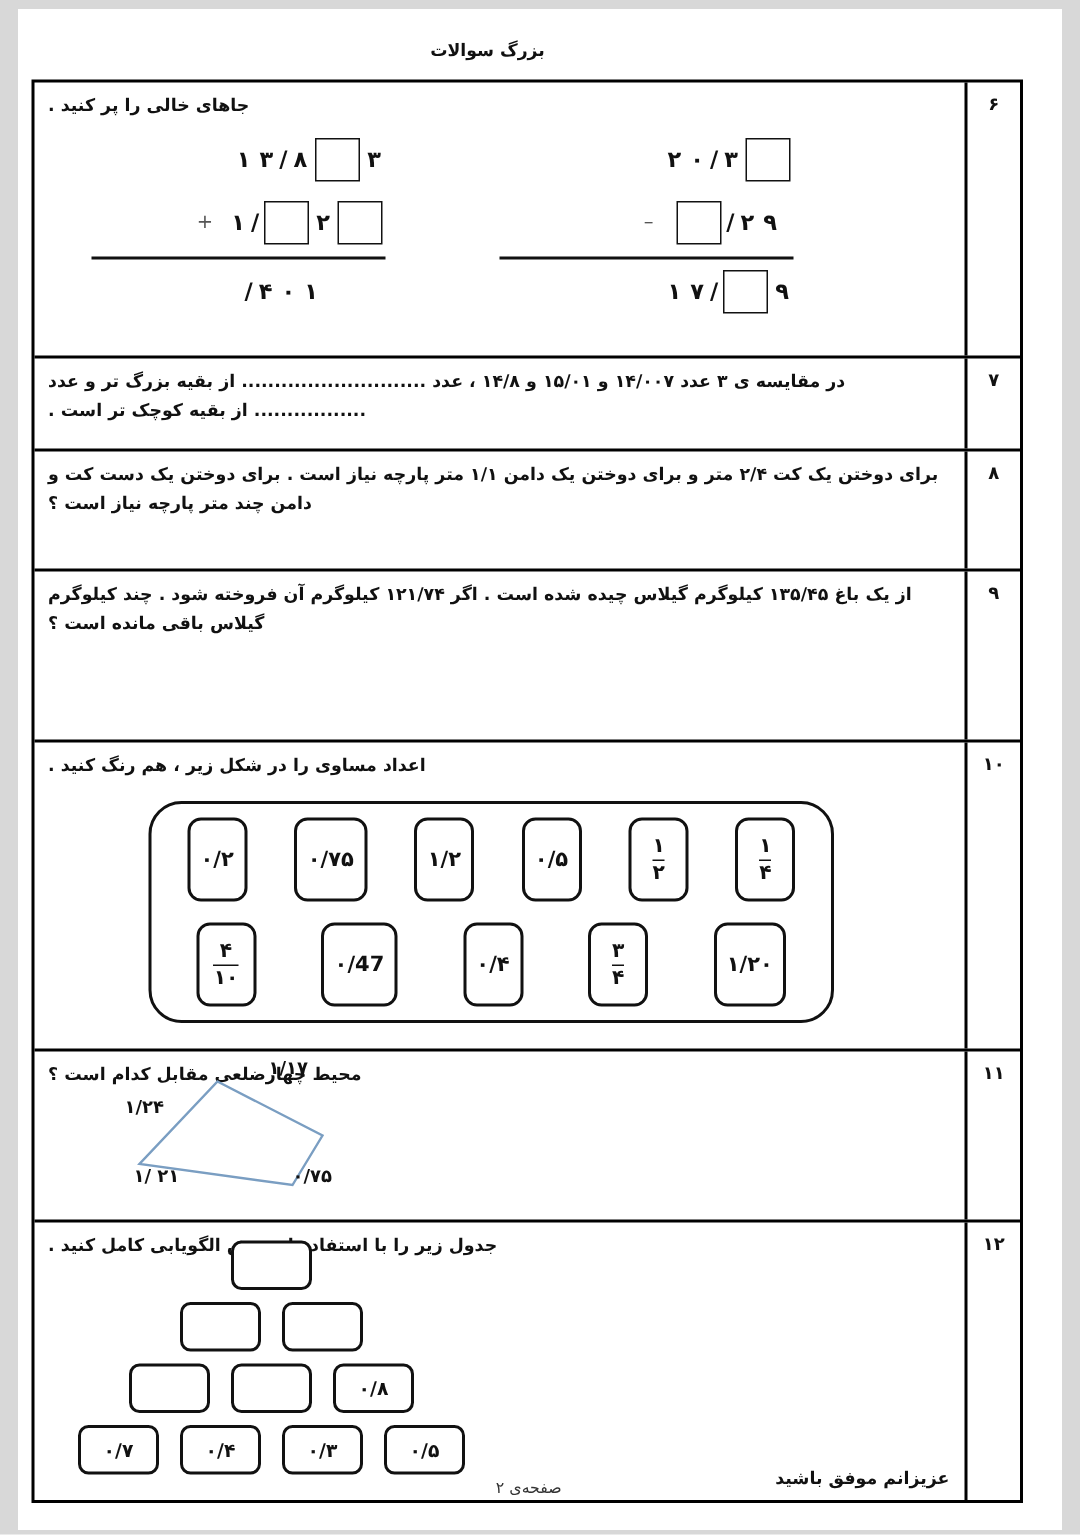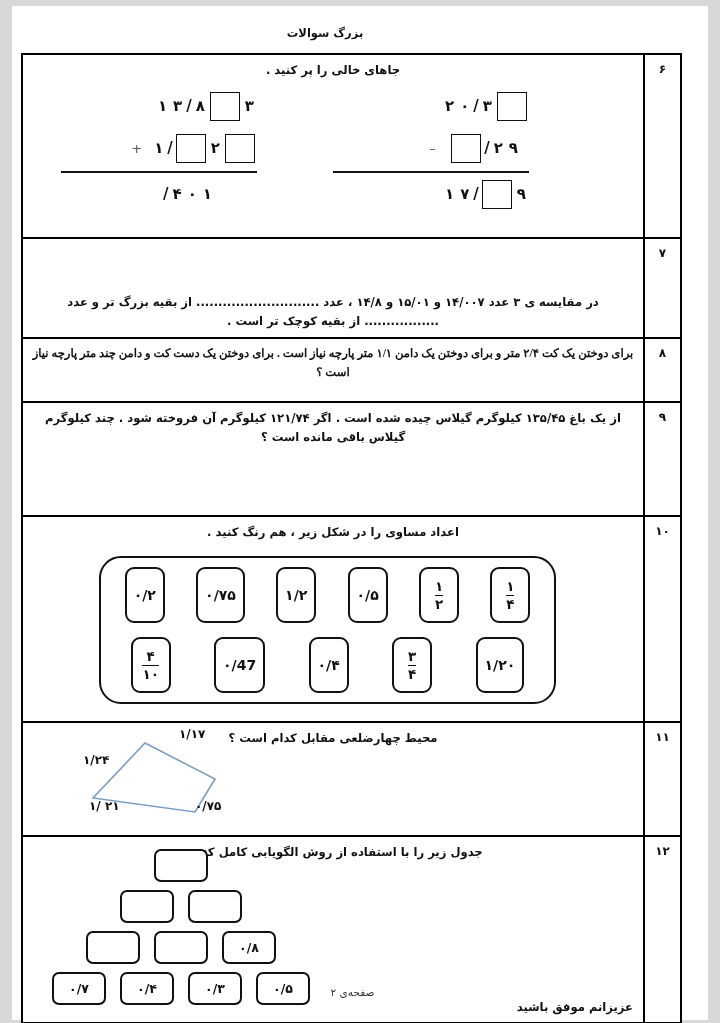--- a/index.html
+++ b/index.html
@@ -60,21 +60,21 @@
     flex:1 1 auto;
     box-sizing:border-box;
     position:relative;
     padding:6px 9px 4px 9px;
   }
   .qtext{
     font-size:11.6px;
     font-weight:bold;
     color:#111;
     line-height:1.62;
-    text-align:center;
+    text-align:left;
     direction:rtl;
   }
 
   
   .r6-body{height:182px;}
   .calc-wrap{
     position:absolute;
     left:0;right:0;top:30px;
     height:140px;
     direction:ltr;
@@ -115,22 +115,22 @@
     background:#fff;
   }
   .bar{
     height:2.4px;background:#111;
     margin-top:2px;margin-bottom:4px;
   }
   .bar.left{width:196px;margin-left:20px;}
   .bar.right{width:196px;margin-left:20px;}
 
   
-  .r7-body{height:50px;margin-top:48px;}
-  .r8-body{height:62px;font-family:Liberation Serif, serif;}
+  .r7-body{height:60px;}
+  .r8-body{height:78px;}
   .r9-body{height:112px;}
 
   
   .r10-body{height:204px;}
   .rounded-panel{
     position:absolute;
     left:76px;top:39px;
     width:457px;height:148px;
     border:2.4px solid #111;
     border-radius:22px;

